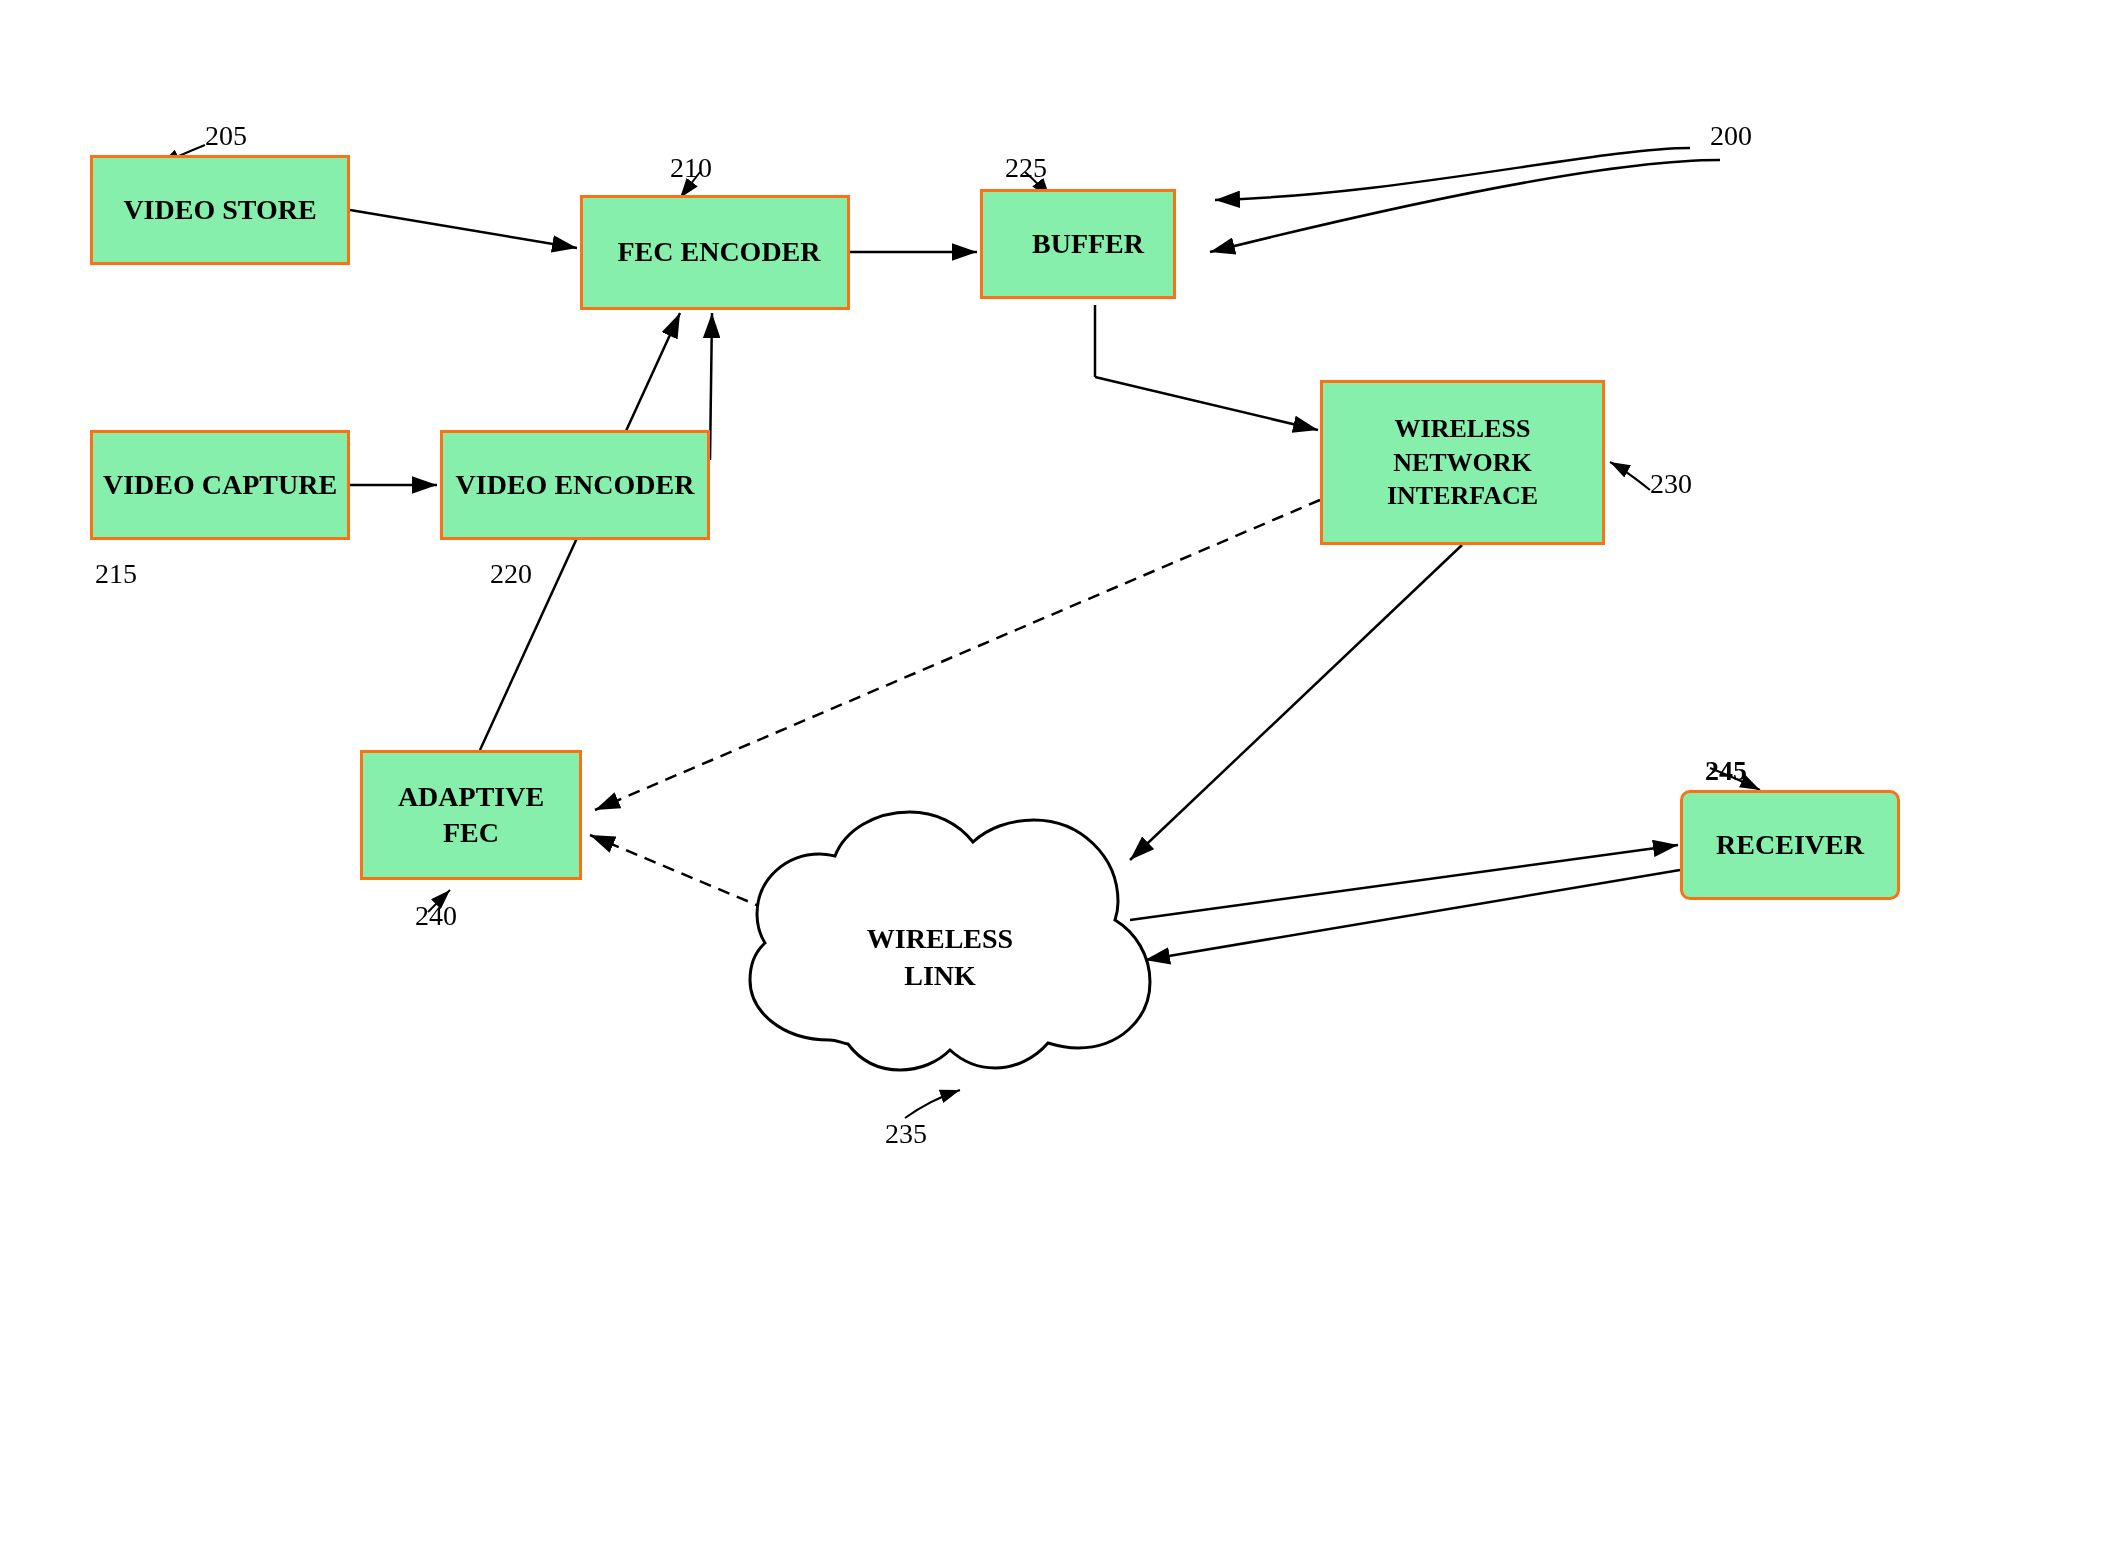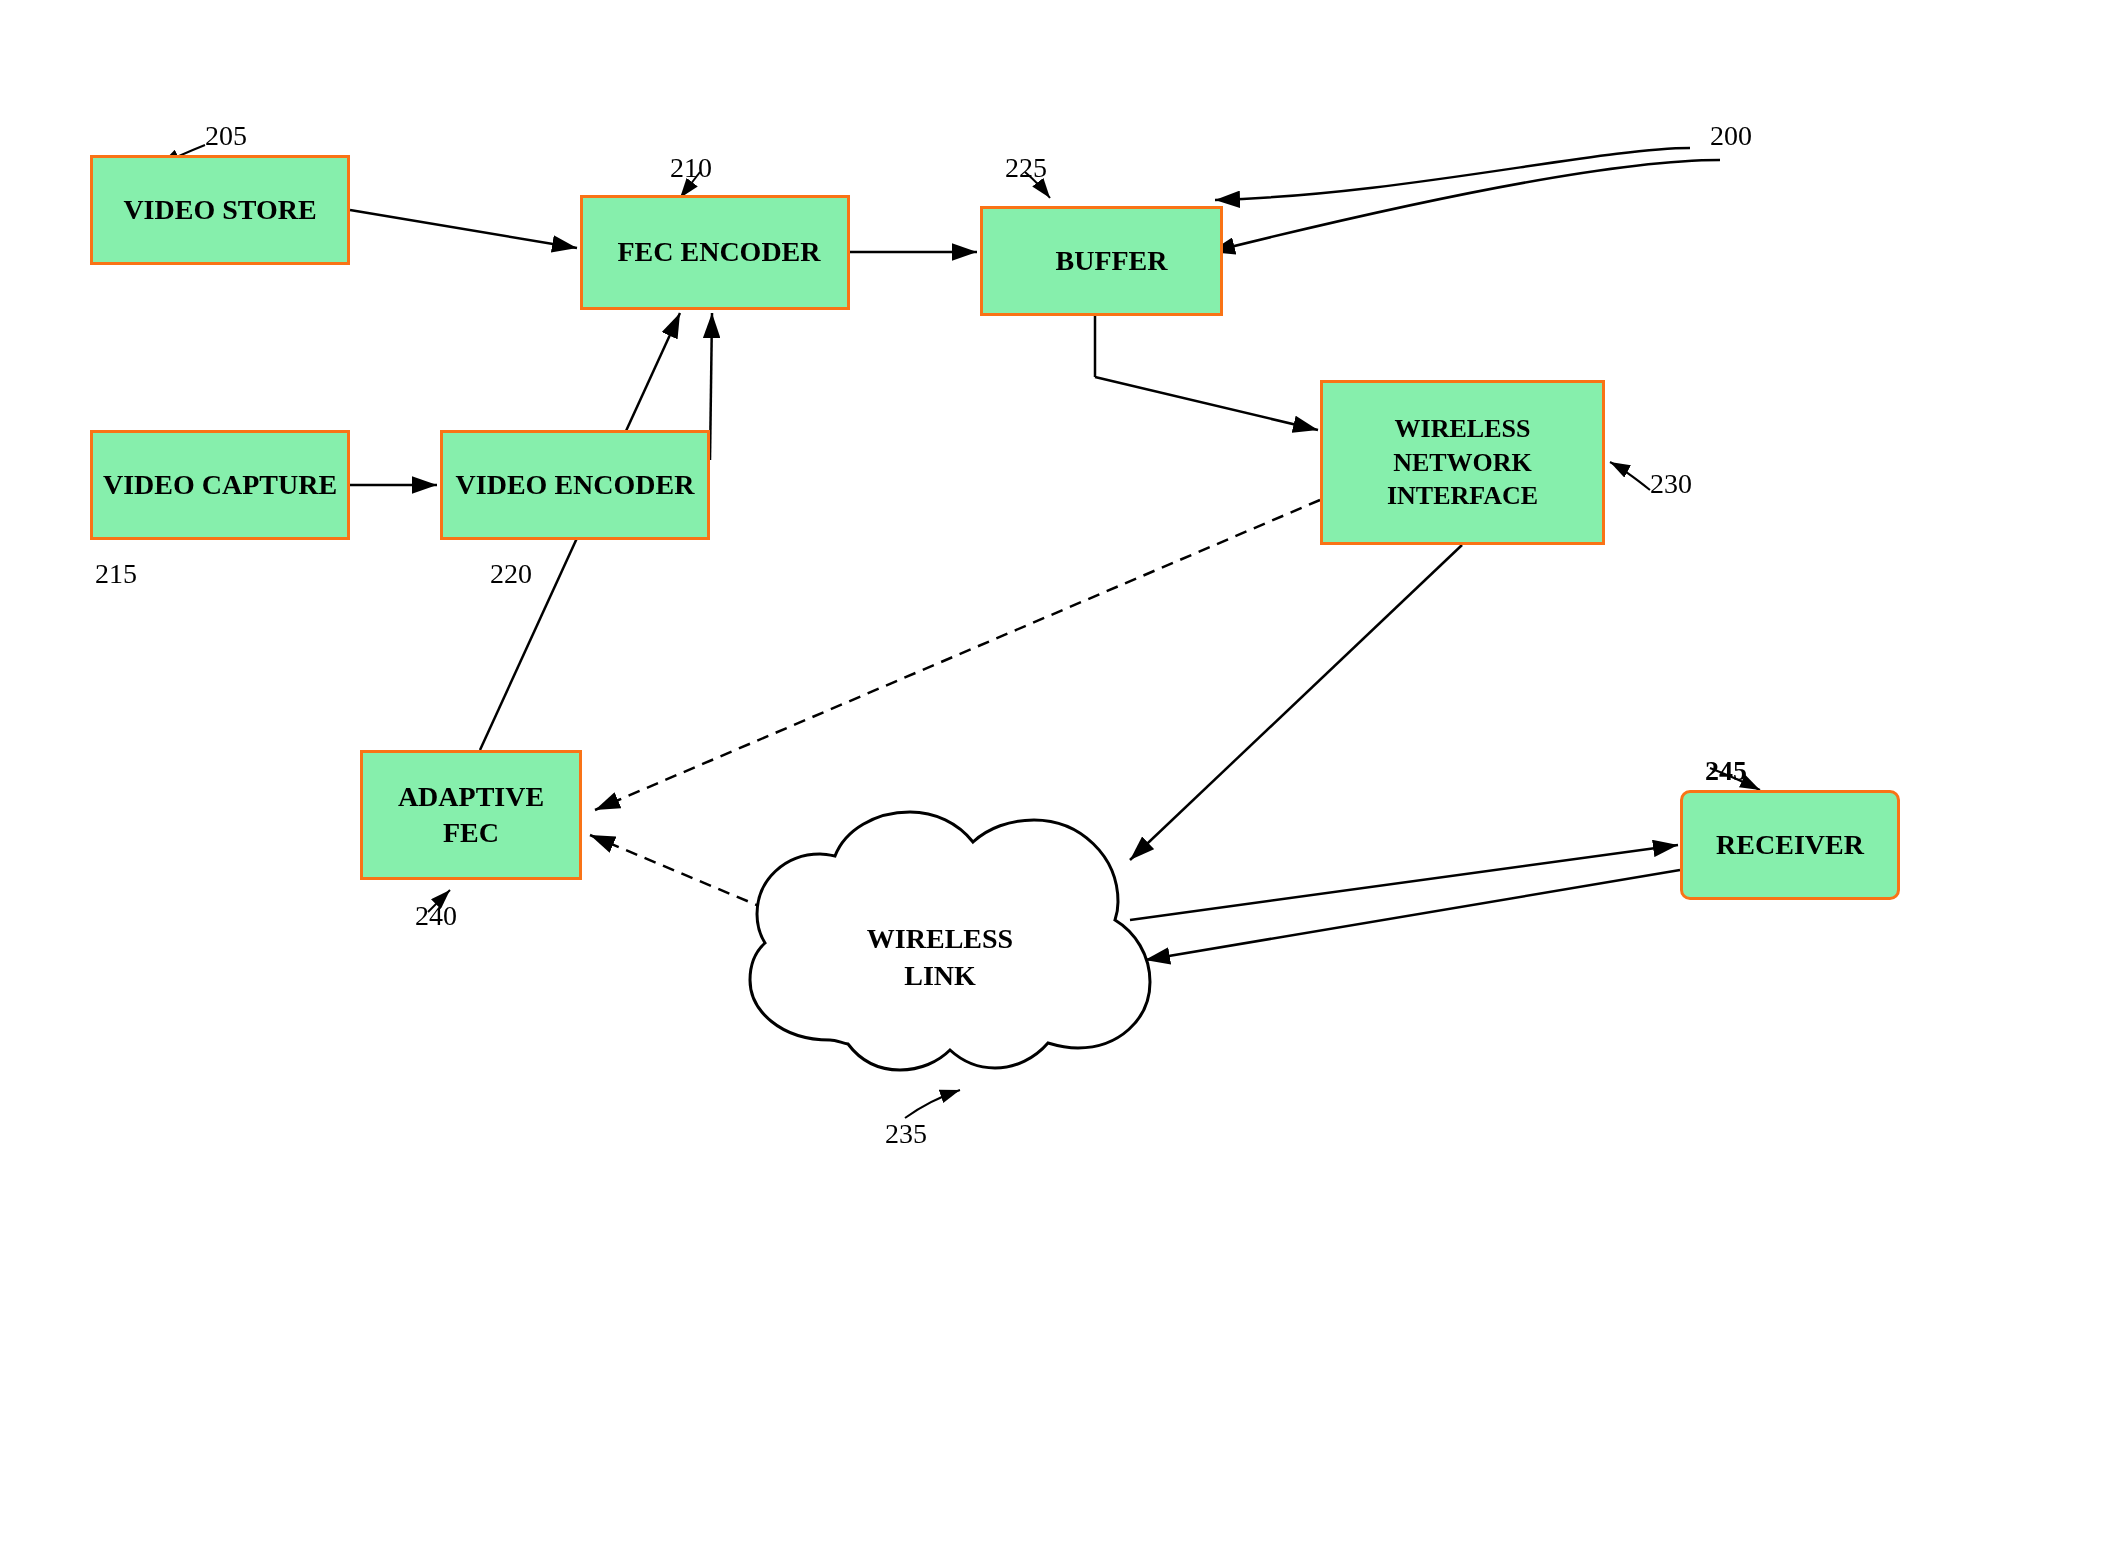--- a/index.html
+++ b/index.html
@@ -102,21 +102,21 @@
   </svg>
 
   <div class="box" style="left:90px; top:155px; width:260px; height:110px;">
     <span>VIDEO STORE</span>
   </div>
 
   <div class="box" style="left:580px; top:195px; width:270px; height:115px;padding-left:8px;">
     <span>FEC ENCODER</span>
   </div>
 
-  <div class="box" style="left:980px; top:206px; width:243px; height:110px;padding-left:20px;">
+  <div class="box" style="left:980px; top:189px; width:196px; height:110px;padding-left:20px;">
     <span>BUFFER</span>
   </div>
 
   <div class="box" style="left:90px; top:430px; width:260px; height:110px;">
     <span>VIDEO CAPTURE</span>
   </div>
 
   <div class="box" style="left:440px; top:430px; width:270px; height:110px;">
     <span>VIDEO ENCODER</span>
   </div>

